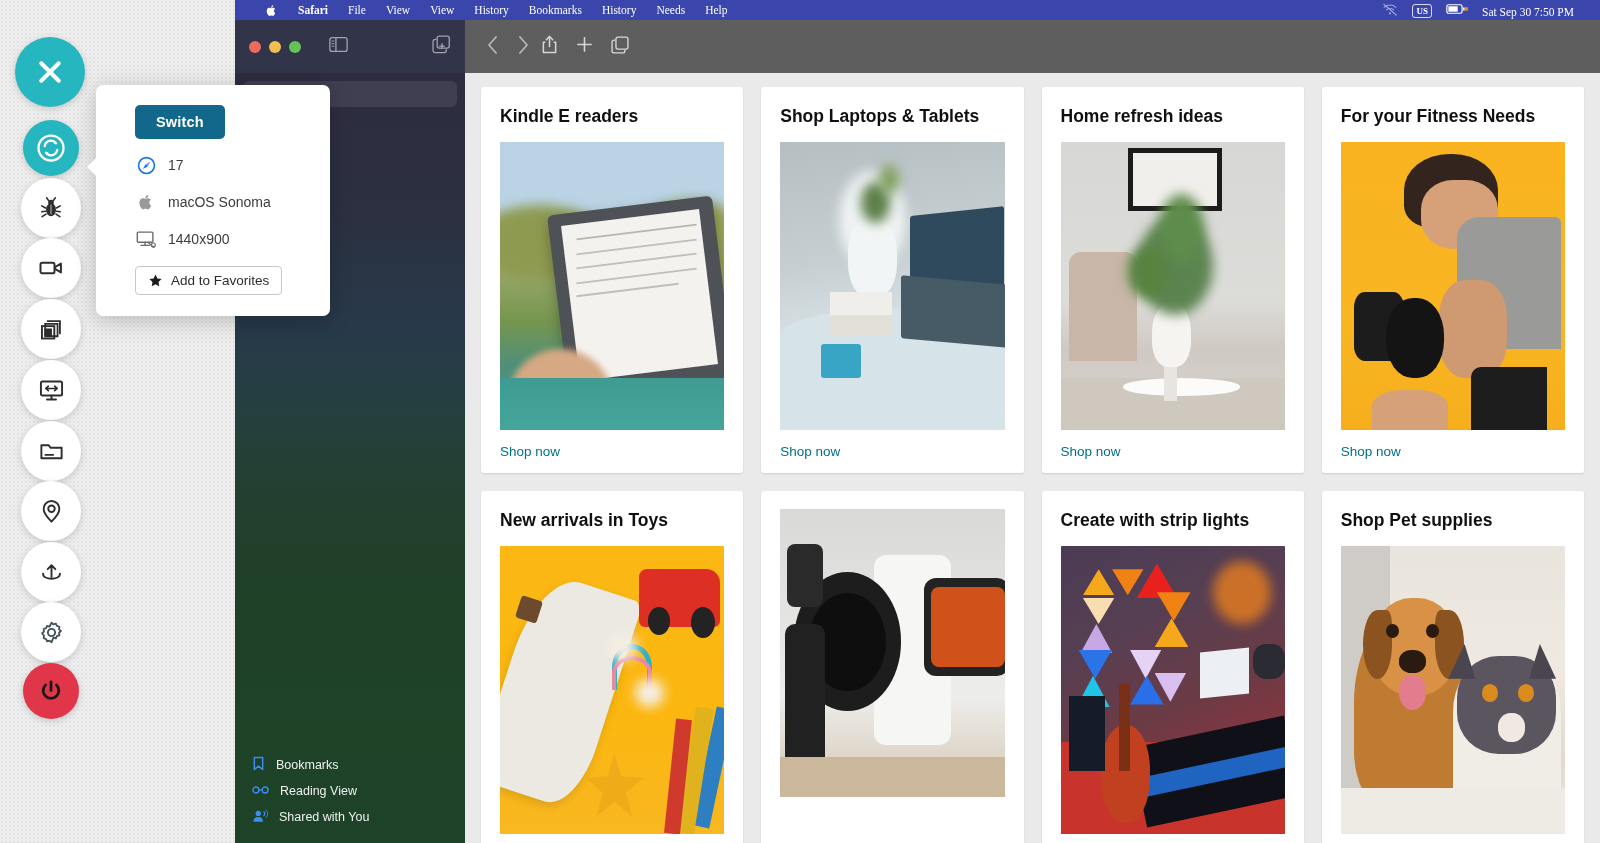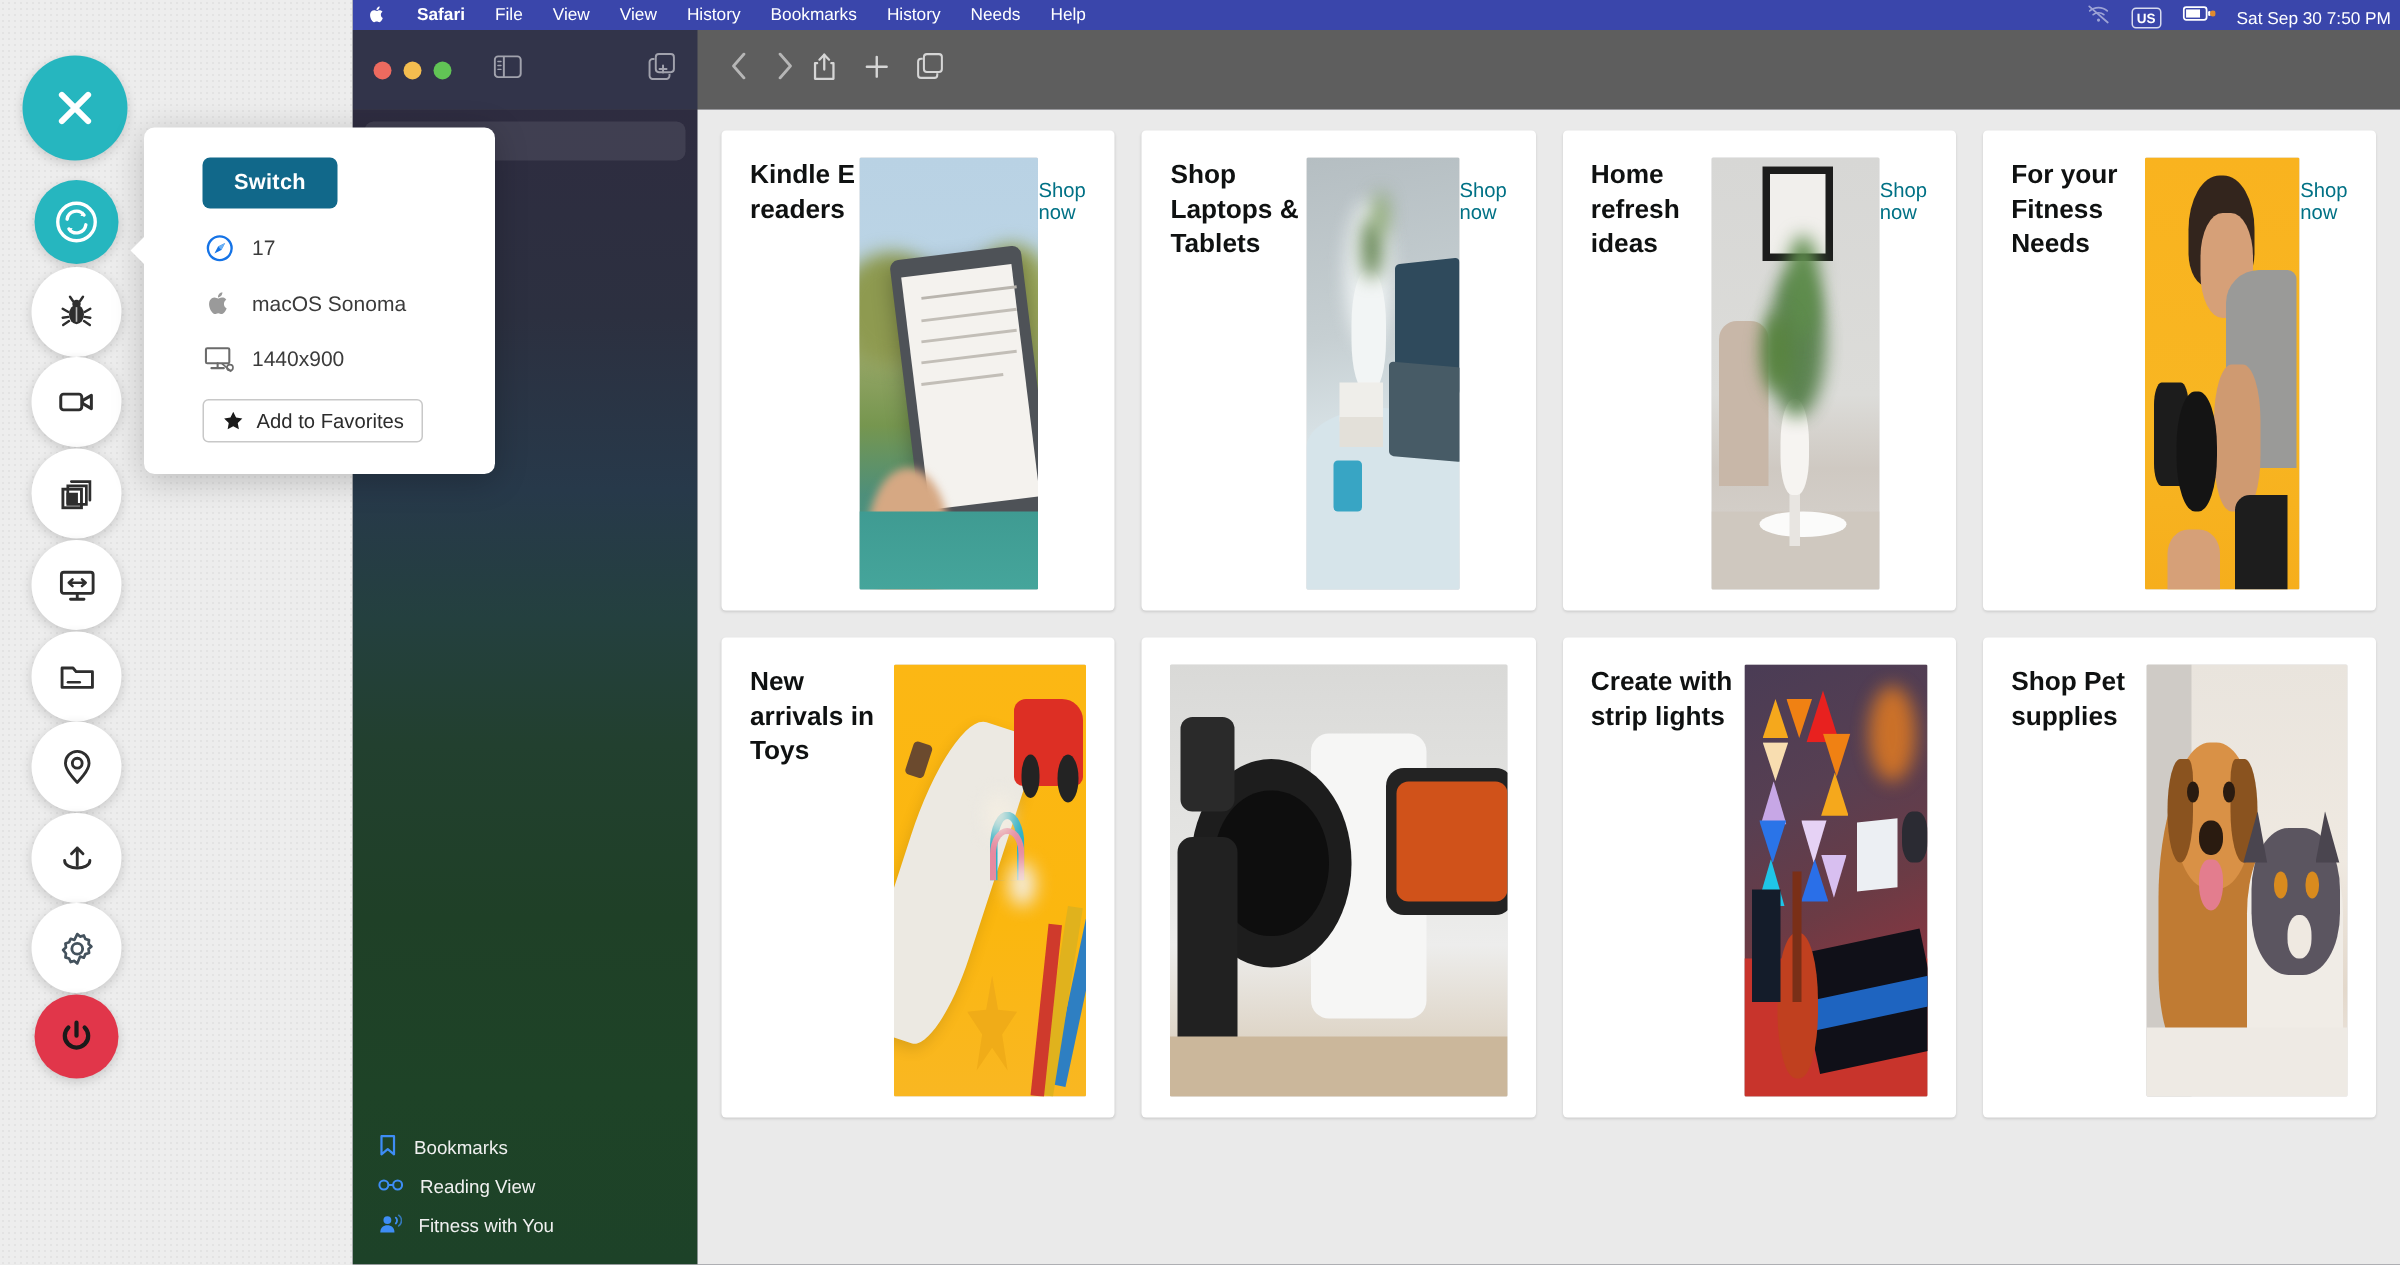--- a/index.html
+++ b/index.html
@@ -75,22 +75,22 @@
   .mac {
     position: absolute; left: 235px; top: 0;
     width: 1365px; height: 843px;
     background: #1f2330;
     overflow: hidden;
   }
   .menubar {
     position: absolute; left: 0; top: 0; width: 100%; height: 20px;
     background: #3a46ab;
     display: flex; align-items: center;
-    padding: 0 0;
-    color: #fff; font-size: 11.5px;
+    padding: 0 20px;
+    color: #fff; font-size: 11.5px; font-family: Liberation Serif, serif;
   }
   .menubar .mi { padding: 0 10px; cursor: default; white-space: nowrap; }
   .menubar .mi.bold { font-weight: bold; }
   .menubar .spacer { flex: 1; }
   .menubar .right { display: flex; align-items: flex-end; gap: 14px; padding-right: 6px; }
   .kbd-badge {
     border: 1px solid rgba(255,255,255,.8); border-radius: 3px;
     font-size: 9px; padding: 0px 3px; line-height: 12px; font-weight:600;
   }
   .clock { font-size: 11.5px; white-space: nowrap; }
@@ -158,21 +158,21 @@
   .grid {
     display: grid;
     grid-template-columns: repeat(4, 1fr);
     gap: 18px;
     padding: 14px 16px 0 16px;
   }
   .card {
     background: #fff; border-radius: 3px;
     box-shadow: 0 1px 2px rgba(0,0,0,0.13);
     padding: 18px 19px 14px 19px;
-    display: flex; 
+    display: flex; flex-direction: column;
   }
   .card-title {
     font-size: 17.5px; font-weight: bold; color: #0f1111;
     line-height: 1.32; margin-bottom: 14px;
   }
   .card-img {
     width: 100%; height: 288px; border-radius: 1px;
     position: relative; overflow: hidden; background: #ddd;
   }
   .shop-now {
@@ -468,21 +468,21 @@
           </div>
           <div class="sb-item">
             <span>
               <svg width="16" height="14" viewBox="0 0 18 16">
                 <circle cx="7" cy="5" r="3" fill="#3e8df5"></circle>
                 <path d="M1.6 14.5 C1.6 10.6 4 9 7 9 s5.4 1.6 5.4 5.5 z" fill="#3e8df5"></path>
                 <path d="M13.4 3.2 a3 3 0 0 1 0 4.4" fill="none" stroke="#3e8df5" stroke-width="1.4" stroke-linecap="round"></path>
                 <path d="M15.6 1.3 a5 5 0 0 1 0 8.2" fill="none" stroke="#3e8df5" stroke-width="1.2" stroke-linecap="round" opacity=".7"></path>
               </svg>
             </span>
-            <span>Fitness with You</span>
+            <span>Shared with You</span>
           </div>
         </div>
       </div>
 
       <div class="content">
         <div class="grid">
 
           <div class="card">
             <div class="card-title">Kindle E readers</div>
             <div class="card-img">

